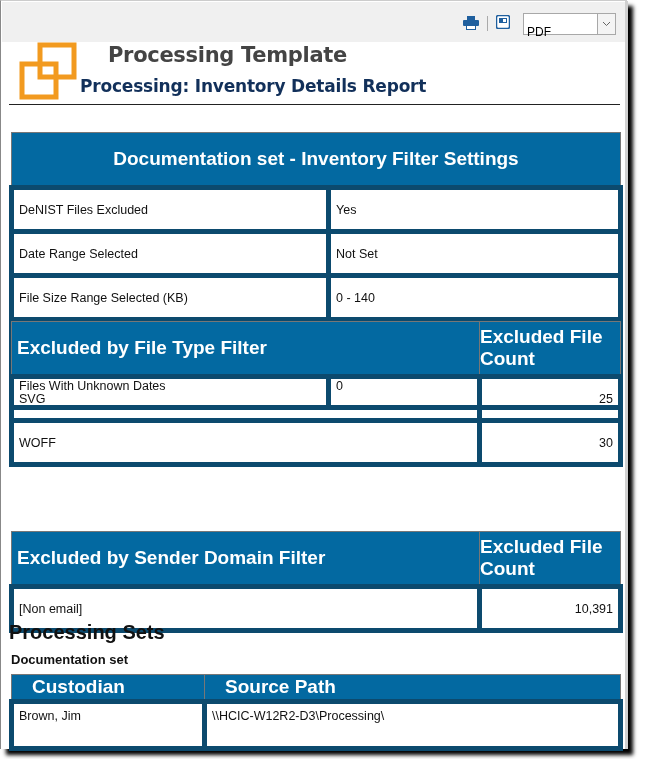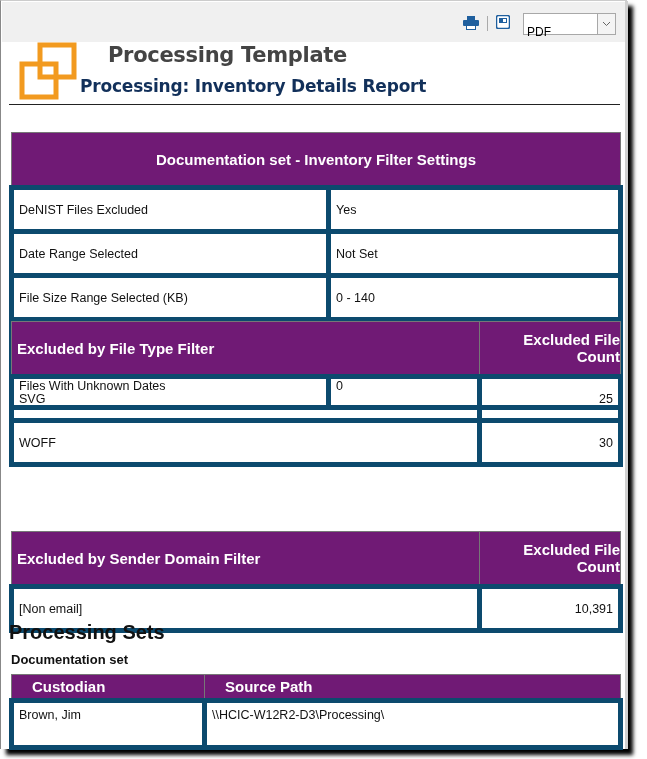--- a/index.html
+++ b/index.html
@@ -12,27 +12,27 @@
   .tb-save { position:absolute; left:494px; top:13px; width:14px; height:14px; }
   .tb-select { position:absolute; left:521px; top:11px; width:93px; height:22px; border:1px solid #a8a8a8; background:#fff; box-sizing:border-box; }
   .tb-select .val { position:absolute; left:3px; top:11px; font-size:12px; color:#000; }
   .tb-select .btn { position:absolute; right:0; top:0; width:17px; height:20px; border-left:1px solid #a8a8a8; background:#f4f4f4; }
   .tb-select .btn svg { position:absolute; left:4px; top:7px; }
   .logo { position:absolute; left:18px; top:41px; }
   .title1 { position:absolute; left:79px; top:42px; font-family:"DejaVu Sans", sans-serif; font-size:21px; font-weight:bold; color:#444; letter-spacing:-0.3px;margin-left:28px; }
   .title2 { position:absolute; left:79px; top:75px; font-family:"DejaVu Sans", sans-serif; font-size:17px; font-weight:bold; color:#12305a; letter-spacing:-0.2px; }
   .hr { position:absolute; left:8px; top:103px; width:611px; height:1px; background:#222; }
   table { border-collapse:collapse; position:absolute; left:8px; width:614px; font-size:12.5px; color:#111; }
-  th { background:#701a75; color:#fff; font-weight:bold; font-size:15px; border:1px solid #777; }
+  th { background:#0369a1; color:#fff; font-weight:bold; font-size:19px; border:1px solid #777; }
   td { border:5px solid #0c4a6e; padding:8px 5px; height:23px; }
   .t1 { top:131px; }
   .t1 th { height:50px; text-align:center; }
   .t1 td.k { width:302px; }
   .tx th { height:50px; text-align:left; padding-left:5px; }
-  .tx th.c { text-align:right; width:140px; padding:0; }
+  .tx th.c { text-align:left; width:140px; padding:0; }
   .tx td.n { text-align:right; }
   .t2 { top:320px; }
   .t3 { top:437px; }
   .t4 { top:530px; }
   .sec-title { position:absolute; left:8px; top:620px; font-size:20px; font-weight:bold; color:#111; }
   .sub-title { position:absolute; left:10px; top:651px; font-size:13px; font-weight:bold; color:#111; }
   .t5 { top:673px; }
   .t5 th { height:21px; text-align:left; padding-left:20px; }
   .t5 th.c1 { width:171px; }
   .t5 td { height:29px; vertical-align:top; padding-top:5px; }

